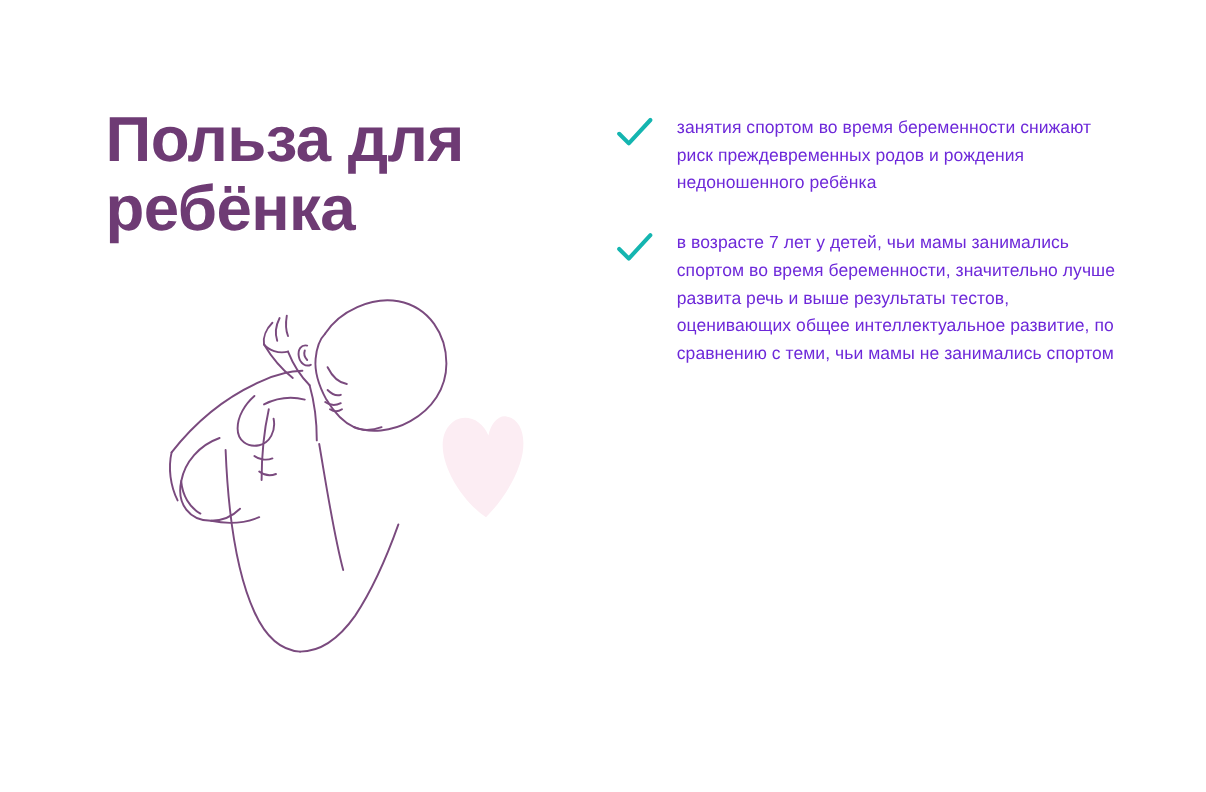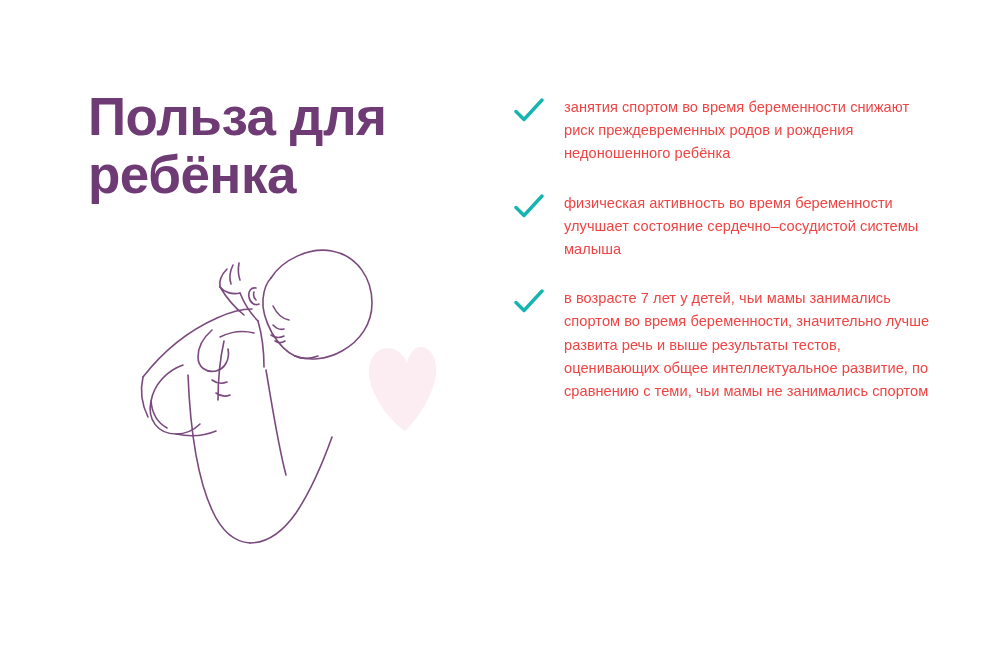--- a/index.html
+++ b/index.html
@@ -73,21 +73,21 @@
   }
   .check-icon svg {
     display: block;
     width: 30px;
     height: 26px;
   }
   .benefit-text {
     flex: 1 1 auto;
     font-size: 14.6px;
     line-height: 23.2px;
-    color: #ef4444;
+    color: #6d28d9;
     letter-spacing: 0.05px;
   }
 </style>
 </head>
 <body>
 
 <div id="slide">
 
   <div id="left-column">
 
@@ -171,28 +171,20 @@
 
     <div class="benefit-item">
       <span class="check-icon">
         <svg viewBox="0 0 30 26" xmlns="http://www.w3.org/2000/svg">
           <path d="M2,13.5 L10,21.5 L28,2" fill="none" stroke="#14B5B0" stroke-width="3.4" stroke-linecap="round" stroke-linejoin="round"></path>
         </svg>
       </span>
       <span class="benefit-text">занятия спортом во время беременности снижают риск преждевременных родов и рождения недоношенного ребёнка</span>
     </div>
 
-    <div class="benefit-item">
-      <span class="check-icon">
-        <svg viewBox="0 0 30 26" xmlns="http://www.w3.org/2000/svg">
-          <path d="M2,13.5 L10,21.5 L28,2" fill="none" stroke="#14B5B0" stroke-width="3.4" stroke-linecap="round" stroke-linejoin="round"></path>
-        </svg>
-      </span>
-      <span class="benefit-text">физическая активность во время беременности улучшает состояние сердечно–сосудистой системы малыша</span>
-    </div>
 
 
     <div class="benefit-item">
       <span class="check-icon">
         <svg viewBox="0 0 30 26" xmlns="http://www.w3.org/2000/svg">
           <path d="M2,13.5 L10,21.5 L28,2" fill="none" stroke="#14B5B0" stroke-width="3.4" stroke-linecap="round" stroke-linejoin="round"></path>
         </svg>
       </span>
       <span class="benefit-text">в возрасте 7 лет у детей, чьи мамы занимались спортом во время беременности, значительно лучше развита речь и выше результаты тестов, оценивающих общее интеллектуальное развитие, по сравнению с теми, чьи мамы не занимались спортом</span>
     </div>

